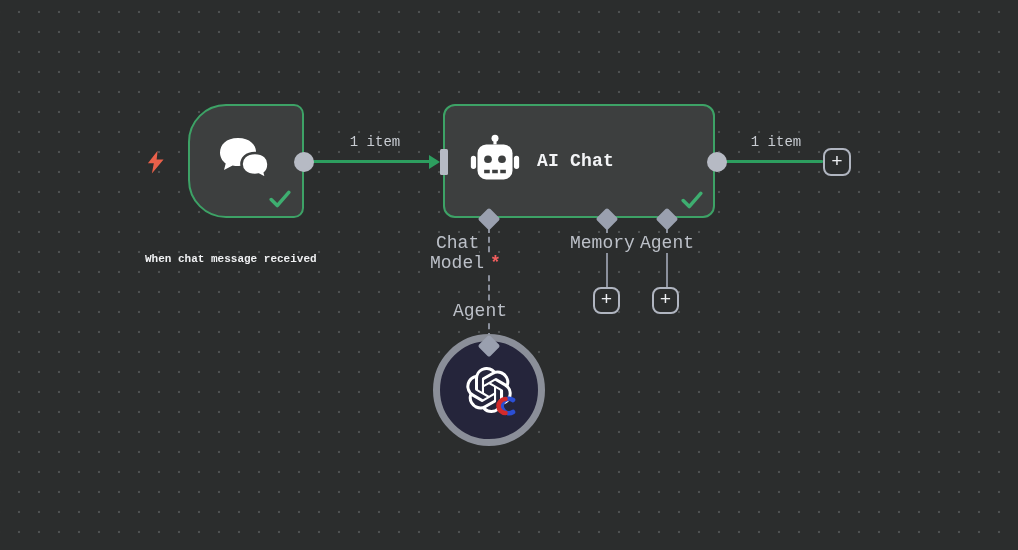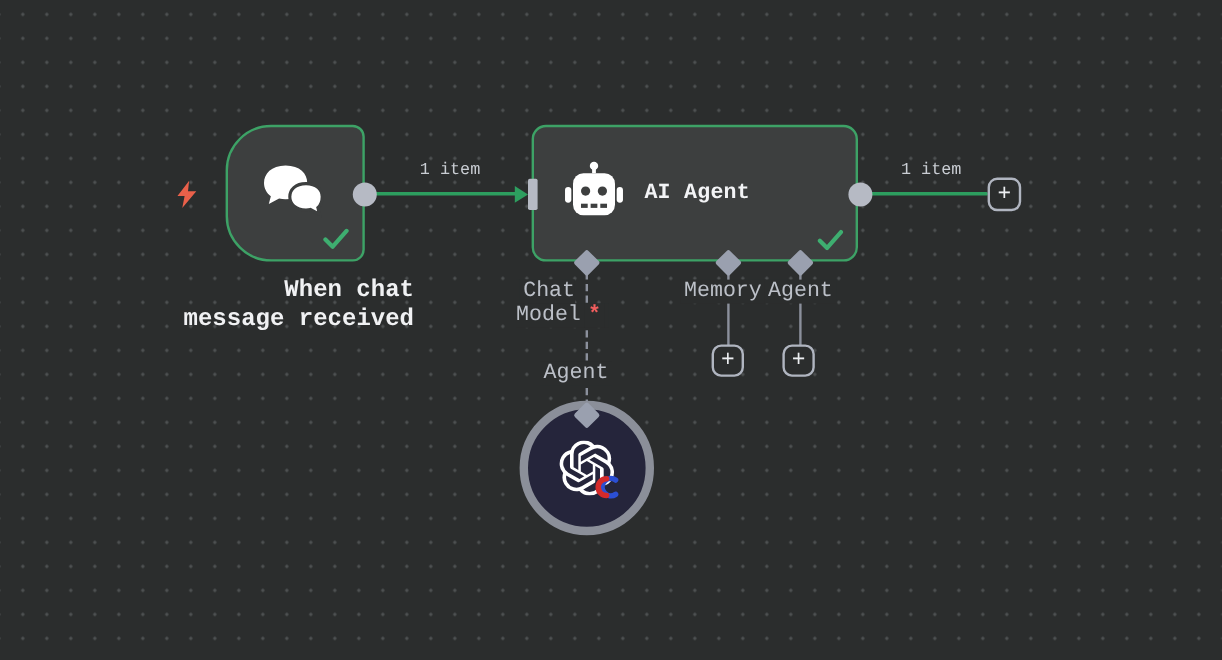--- a/index.html
+++ b/index.html
@@ -34,21 +34,21 @@
   .port-label{position:absolute;text-align:left;font-size:18px;color:#bcc0c8;}
   .port-label span{background:#2b2d2d;padding:0 3px;}
   .required{color:#f25e5e;font-weight:700;}
   .plus-btn{position:absolute;box-sizing:border-box;background:#2b2d2d;border:2px solid #b0b5c0;
     border-radius:8px;color:#eceef1;display:flex;align-items:center;justify-content:center;
     font-size:19px;font-weight:400;line-height:1;cursor:pointer;}
   
   .openai-node{position:absolute;left:433px;top:334px;width:112px;height:112px;border-radius:50%;
     background:#25253b;border:7px solid #8b8f99;box-sizing:border-box;
     display:flex;align-items:center;justify-content:center;}
-  .node-label{position:absolute;text-align:right;color:#f0f1f3;font-weight:700;font-size:20px;line-height:24px;}
+  .node-label{position:absolute;text-align:left;color:#f0f1f3;font-weight:700;font-size:11px;line-height:24px;margin-top:16px;}
   .openai-logo-wrap{position:relative;width:46px;height:46px;}
   .mini-overlay{position:absolute;right:-7px;bottom:-4px;}
 </style>
 </head>
 <body>
 
 <div id="canvas">
 
   <div class="abs" style="left:143px;top:149px;width:26px;height:26px;">
     <svg width="26" height="26" viewBox="0 0 24 24">
@@ -85,21 +85,21 @@
       <circle cx="16" cy="3" r="2" fill="#ffffff"></circle>
       <rect x="2.2" y="13" width="3" height="7.5" rx="1.5" fill="#ffffff"></rect>
       <rect x="26.8" y="13" width="3" height="7.5" rx="1.5" fill="#ffffff"></rect>
       <rect x="6" y="6.5" width="20" height="20" rx="5" fill="#ffffff"></rect>
       <circle cx="12" cy="15" r="2.2" fill="#3d3f3f"></circle>
       <circle cx="20" cy="15" r="2.2" fill="#3d3f3f"></circle>
       <rect x="9.8" y="21" width="3.2" height="2" fill="#3d3f3f"></rect>
       <rect x="14.4" y="21" width="3.2" height="2" fill="#3d3f3f"></rect>
       <rect x="19" y="21" width="3.2" height="2" fill="#3d3f3f"></rect>
     </svg>
-    <div class="agent-title">AI Agent</div>
+    <div class="agent-title">AI Chat</div>
     <svg class="check" style="right:10px;bottom:7px;" width="22" height="18" viewBox="0 0 20 16">
       <polyline points="2,8.5 7.5,14 18,2" fill="none" stroke="#3eae70" stroke-width="3.2" stroke-linecap="round" stroke-linejoin="round"></polyline>
     </svg>
   </div>
   <div class="port-slab" style="left:440px;top:149px;"></div>
   <div class="endpoint-circle" style="left:707px;top:152px;"></div>
 
   <div class="diamond" style="left:481px;top:211px;"></div>
   <div class="diamond" style="left:599px;top:211px;"></div>
   <div class="diamond" style="left:659px;top:211px;"></div>

